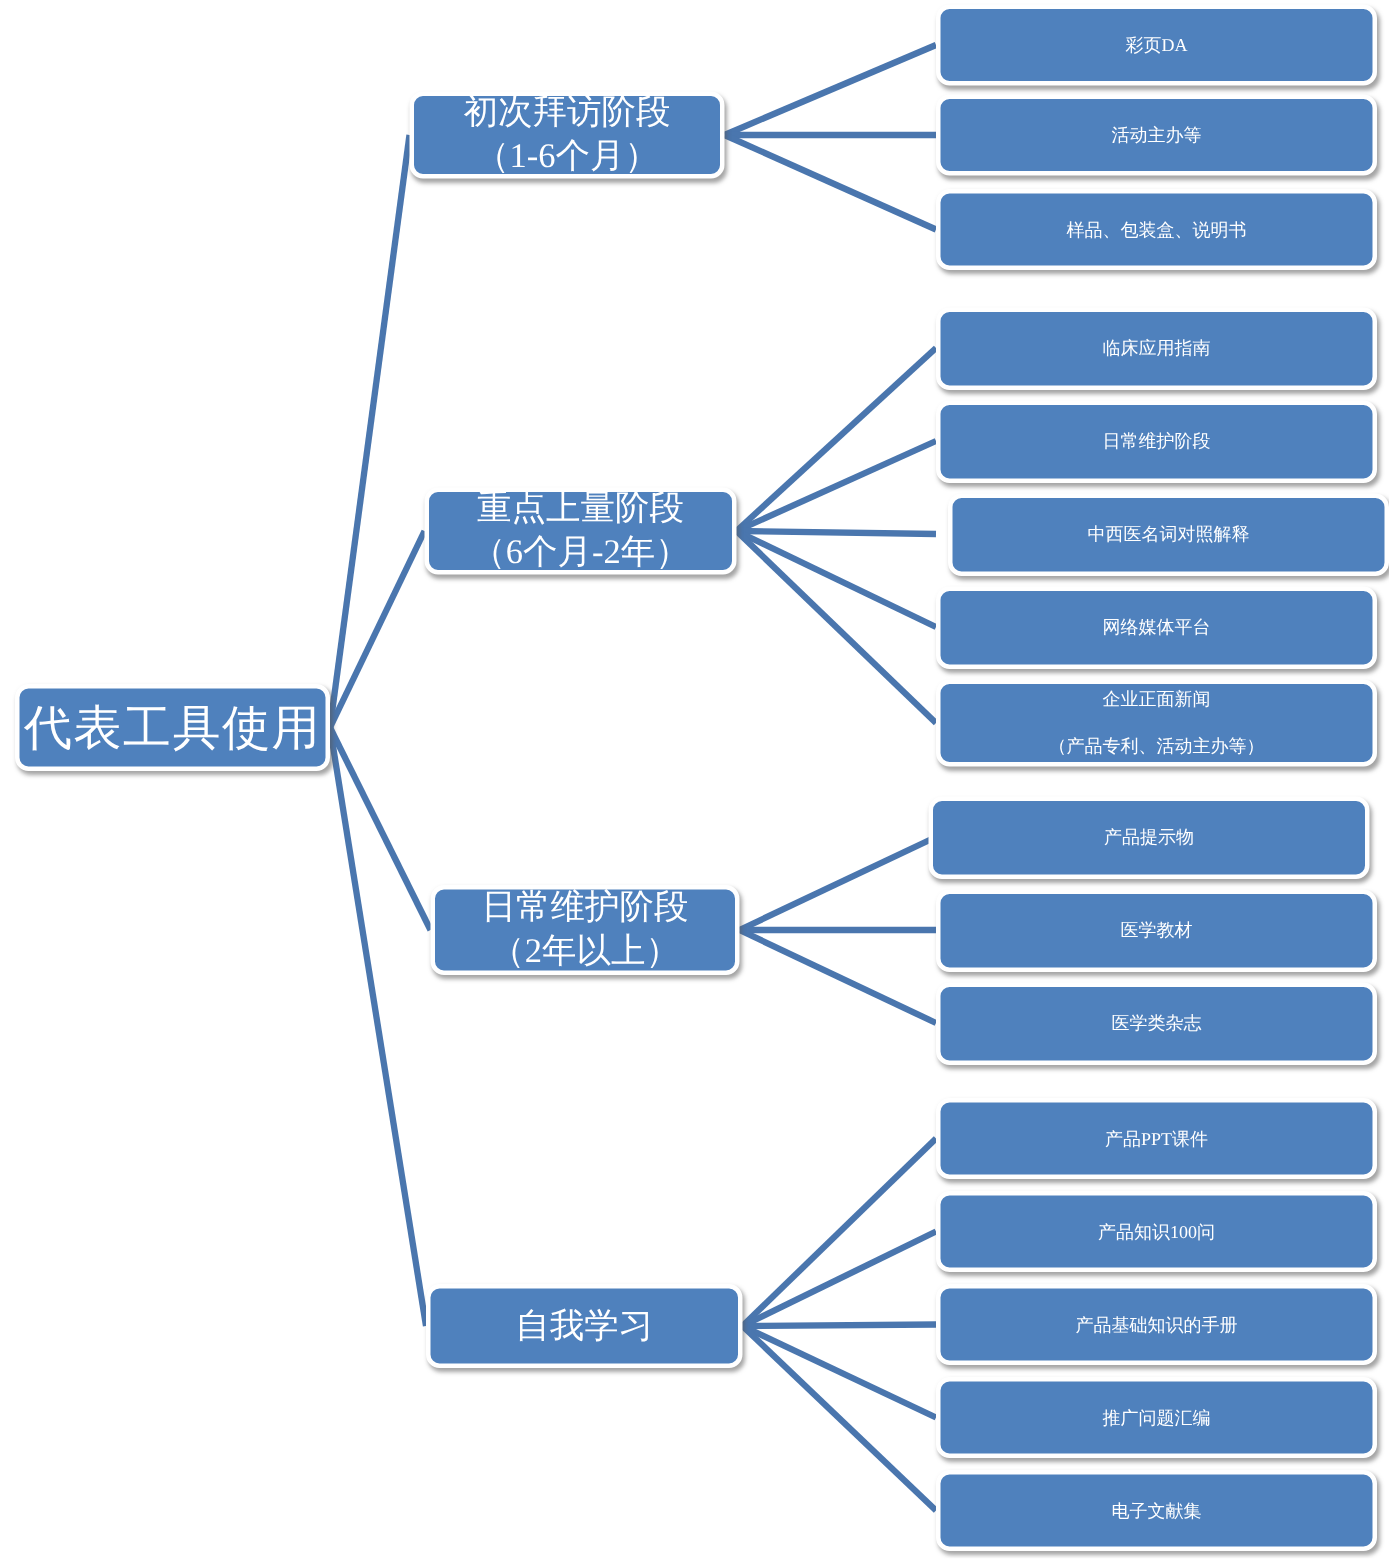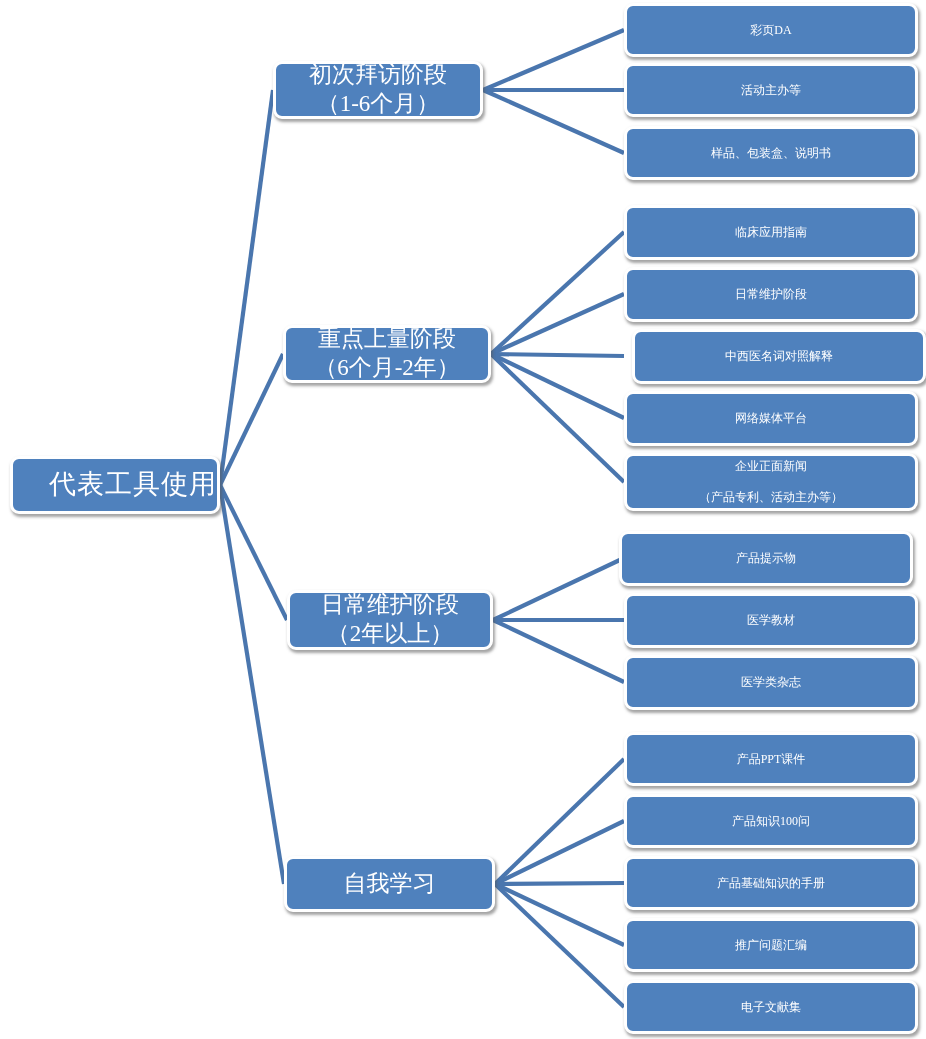--- a/index.html
+++ b/index.html
@@ -22,21 +22,21 @@
     box-shadow: 1.5px 2.5px 3px rgba(90,90,90,0.55);
     color: #ffffff;
     display: flex;
     flex-direction: column;
     align-items: center;
     justify-content: center;
     text-align: center;
     line-height: 1.25;
   }
   .node .l2:empty { display: none; }
-  .root-node { font-size: 27px; letter-spacing: 1px; align-items: flex-end; }
+  .root-node { font-size: 32px; letter-spacing: 1px; }
   .stage-node { font-size: 23px; }
   .leaf-node { font-size: 12px; }
 </style>
 </head>
 <body>
 
 <div class="canvas">
 
   <svg class="wires" width="926" height="1039">
 

